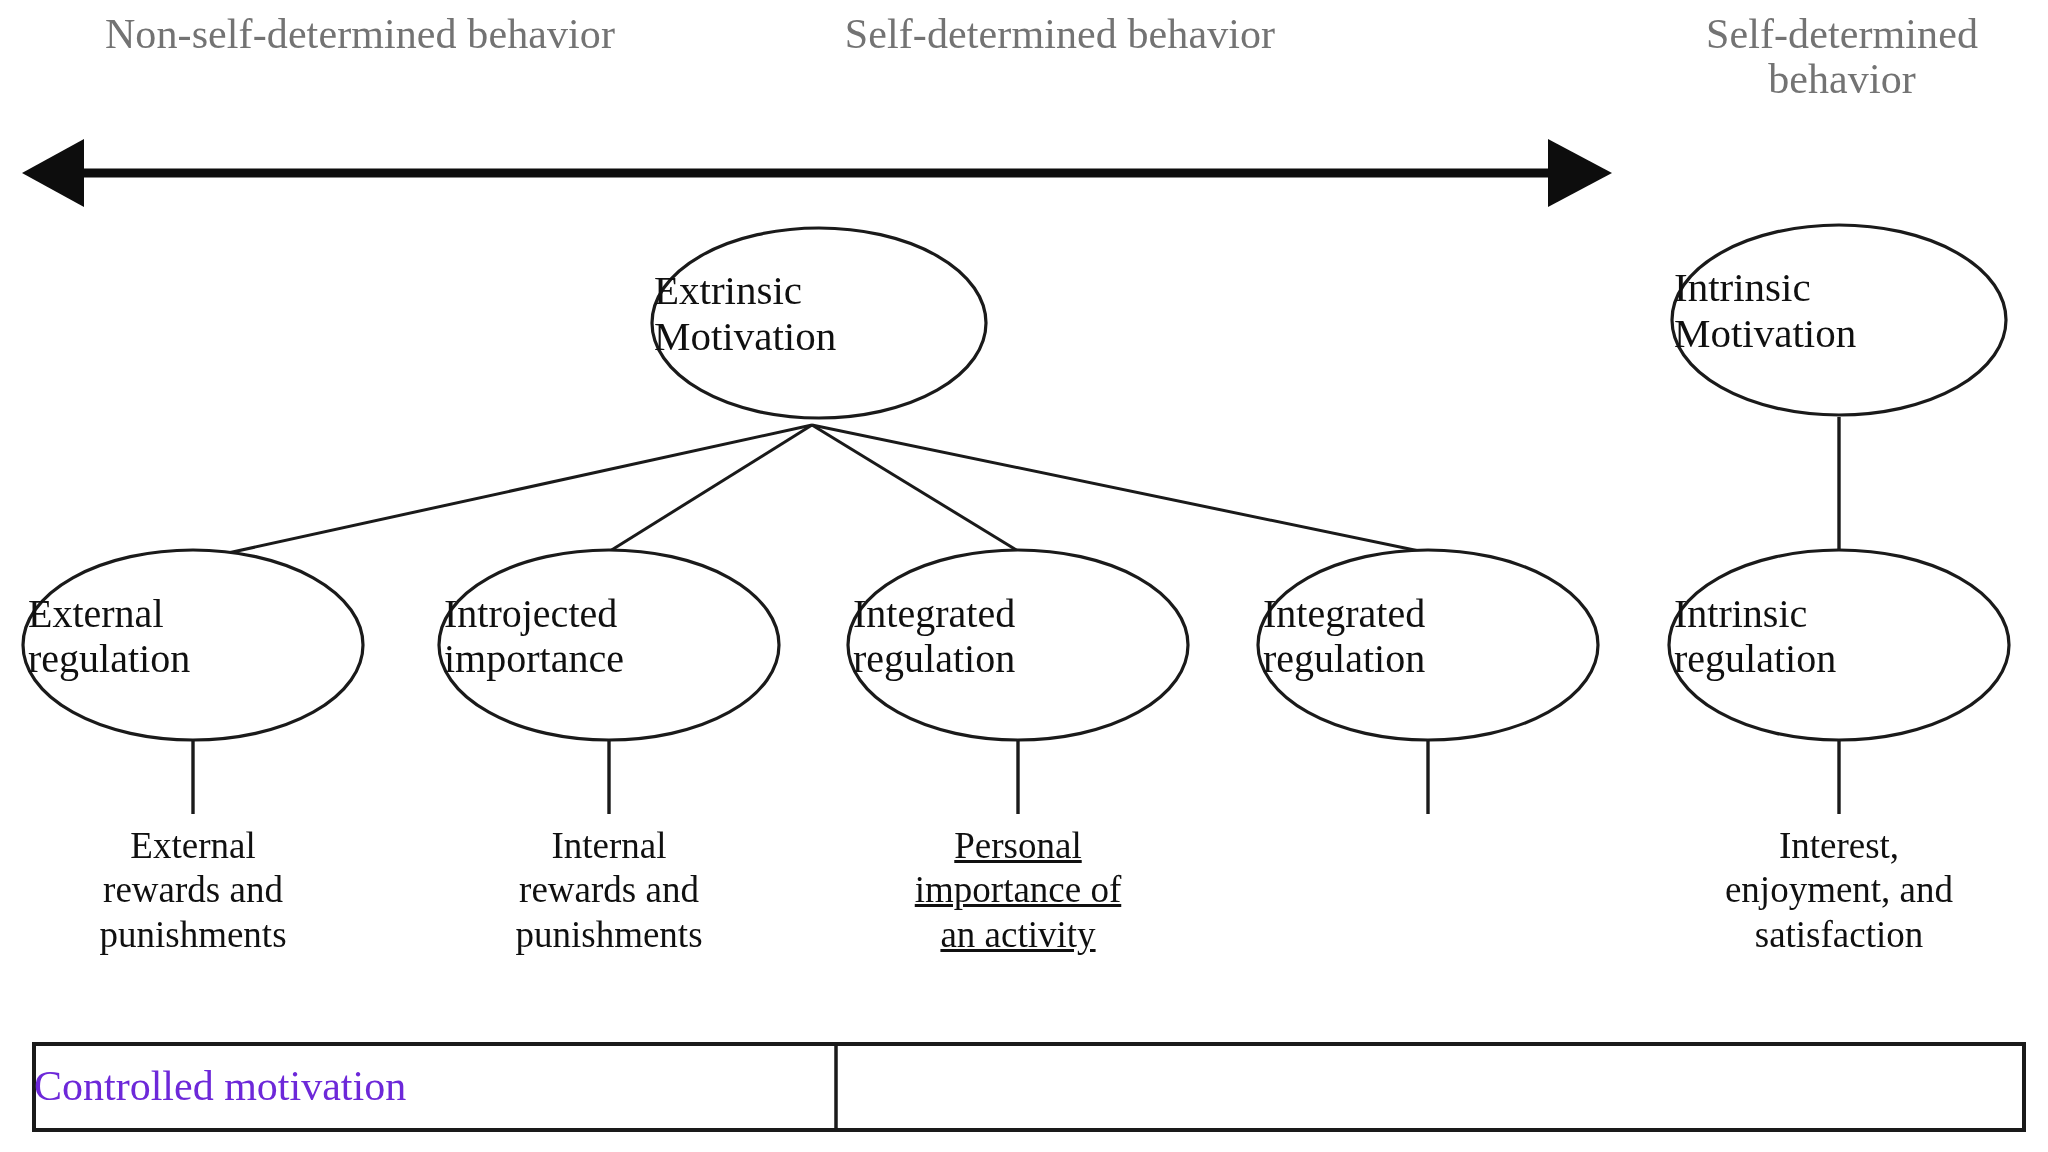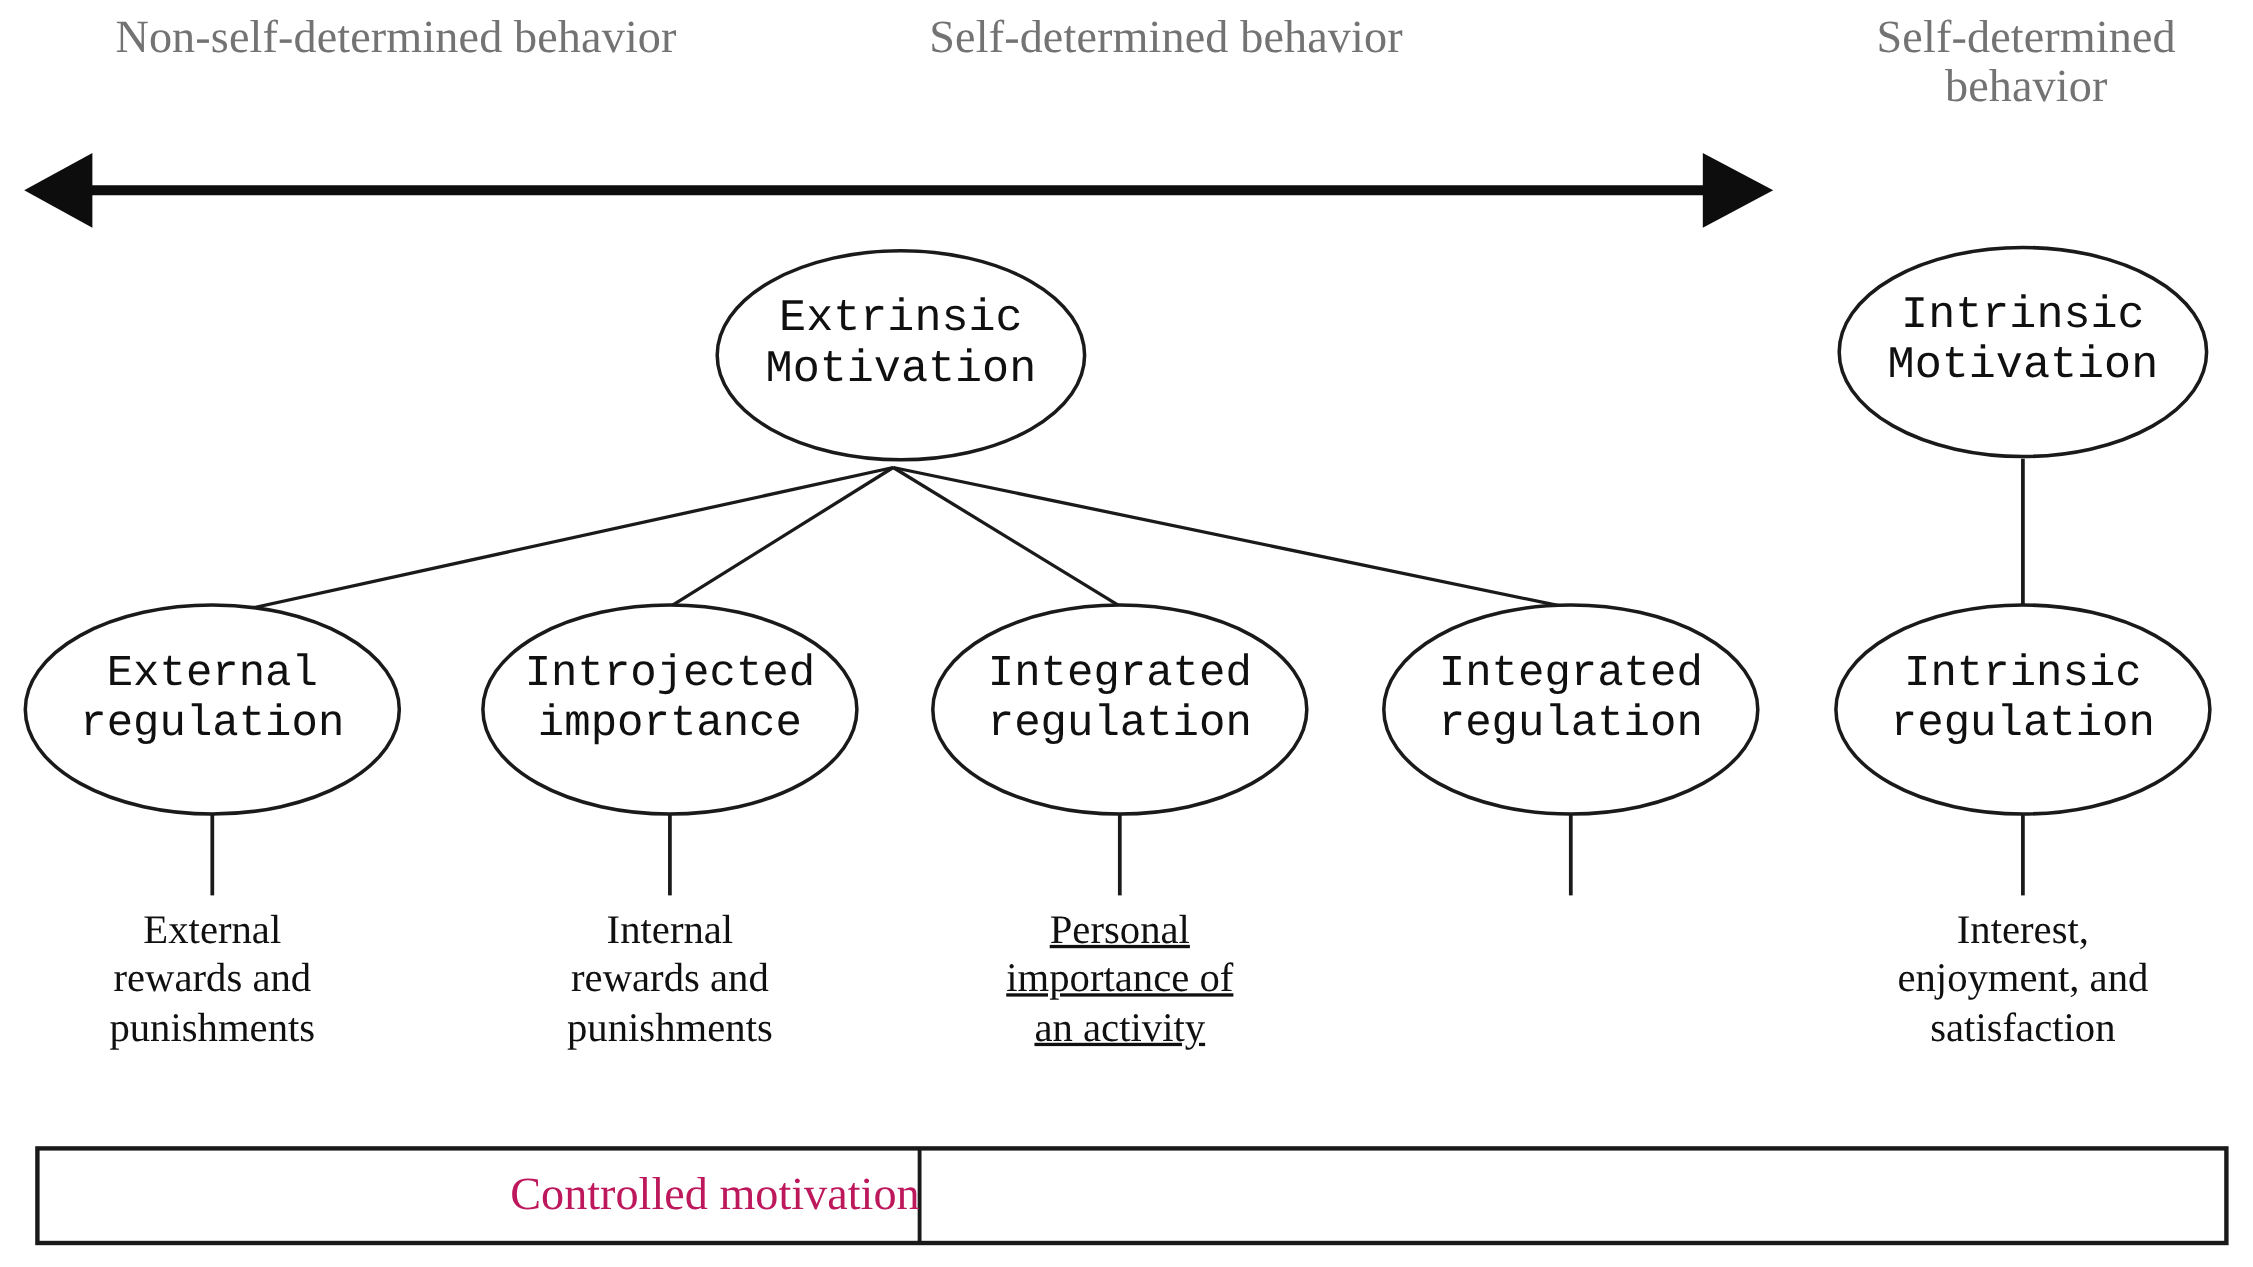--- a/index.html
+++ b/index.html
@@ -69,46 +69,45 @@
     stroke-width: 4;
   }
   .boxdiv {
     stroke: #1a1a1a;
     stroke-width: 3.5;
   }
 
   
   .node-label {
     position: absolute;
-    text-align: center;
+    text-align: left;
     font-size: 40px;
     line-height: 1.12;
     color: #101010;
     white-space: pre-line;
     pointer-events: none;
-    font-family: Liberation Mono, monospace;
   }
   .node-label.big { font-size: 41px; }
 
   
   .caption {
     position: absolute;
     text-align: center;
     font-size: 37px;
     line-height: 1.2;
     color: #101010;
     white-space: pre-line;
   }
 
   
   .bar-label {
     position: absolute;
-    text-align: right;
+    text-align: left;
     font-size: 42px;
-    color: #be185d;
+    color: #6d28d9;
     top: 1060px;
     height: 52px;
     line-height: 52px;
   }
 </style>
 </head>
 <body>
 
 <div id="canvas">
 

